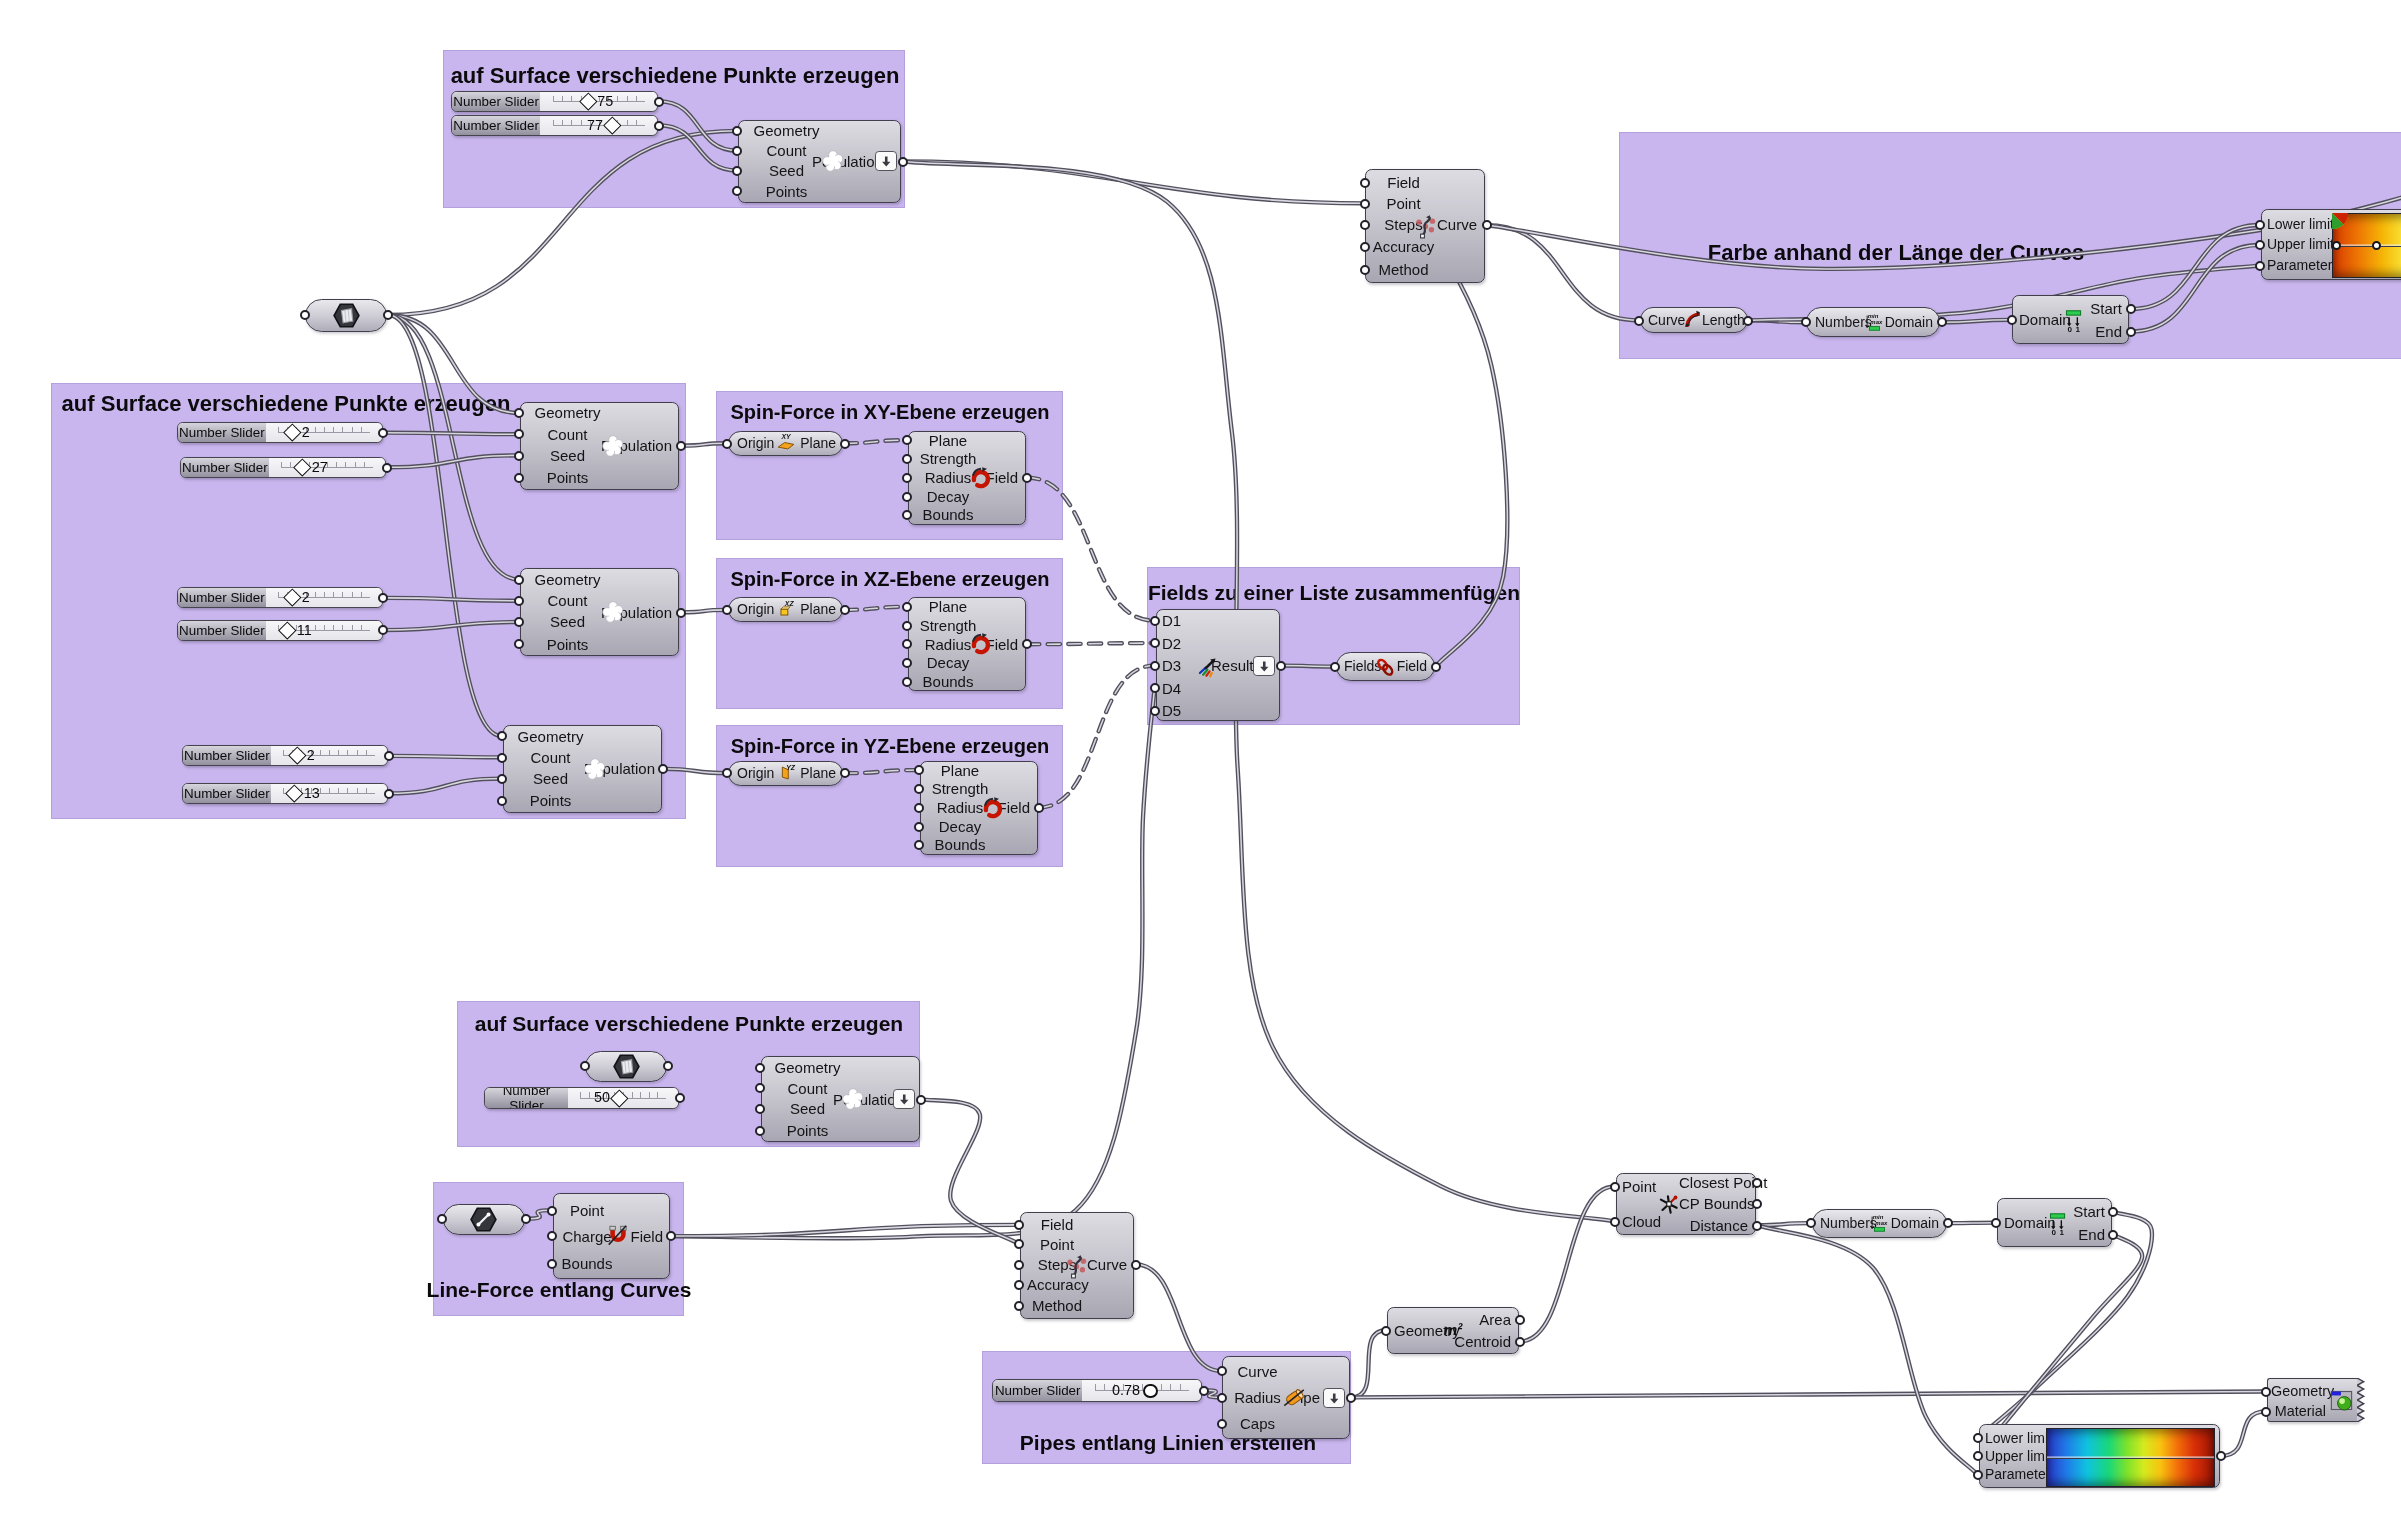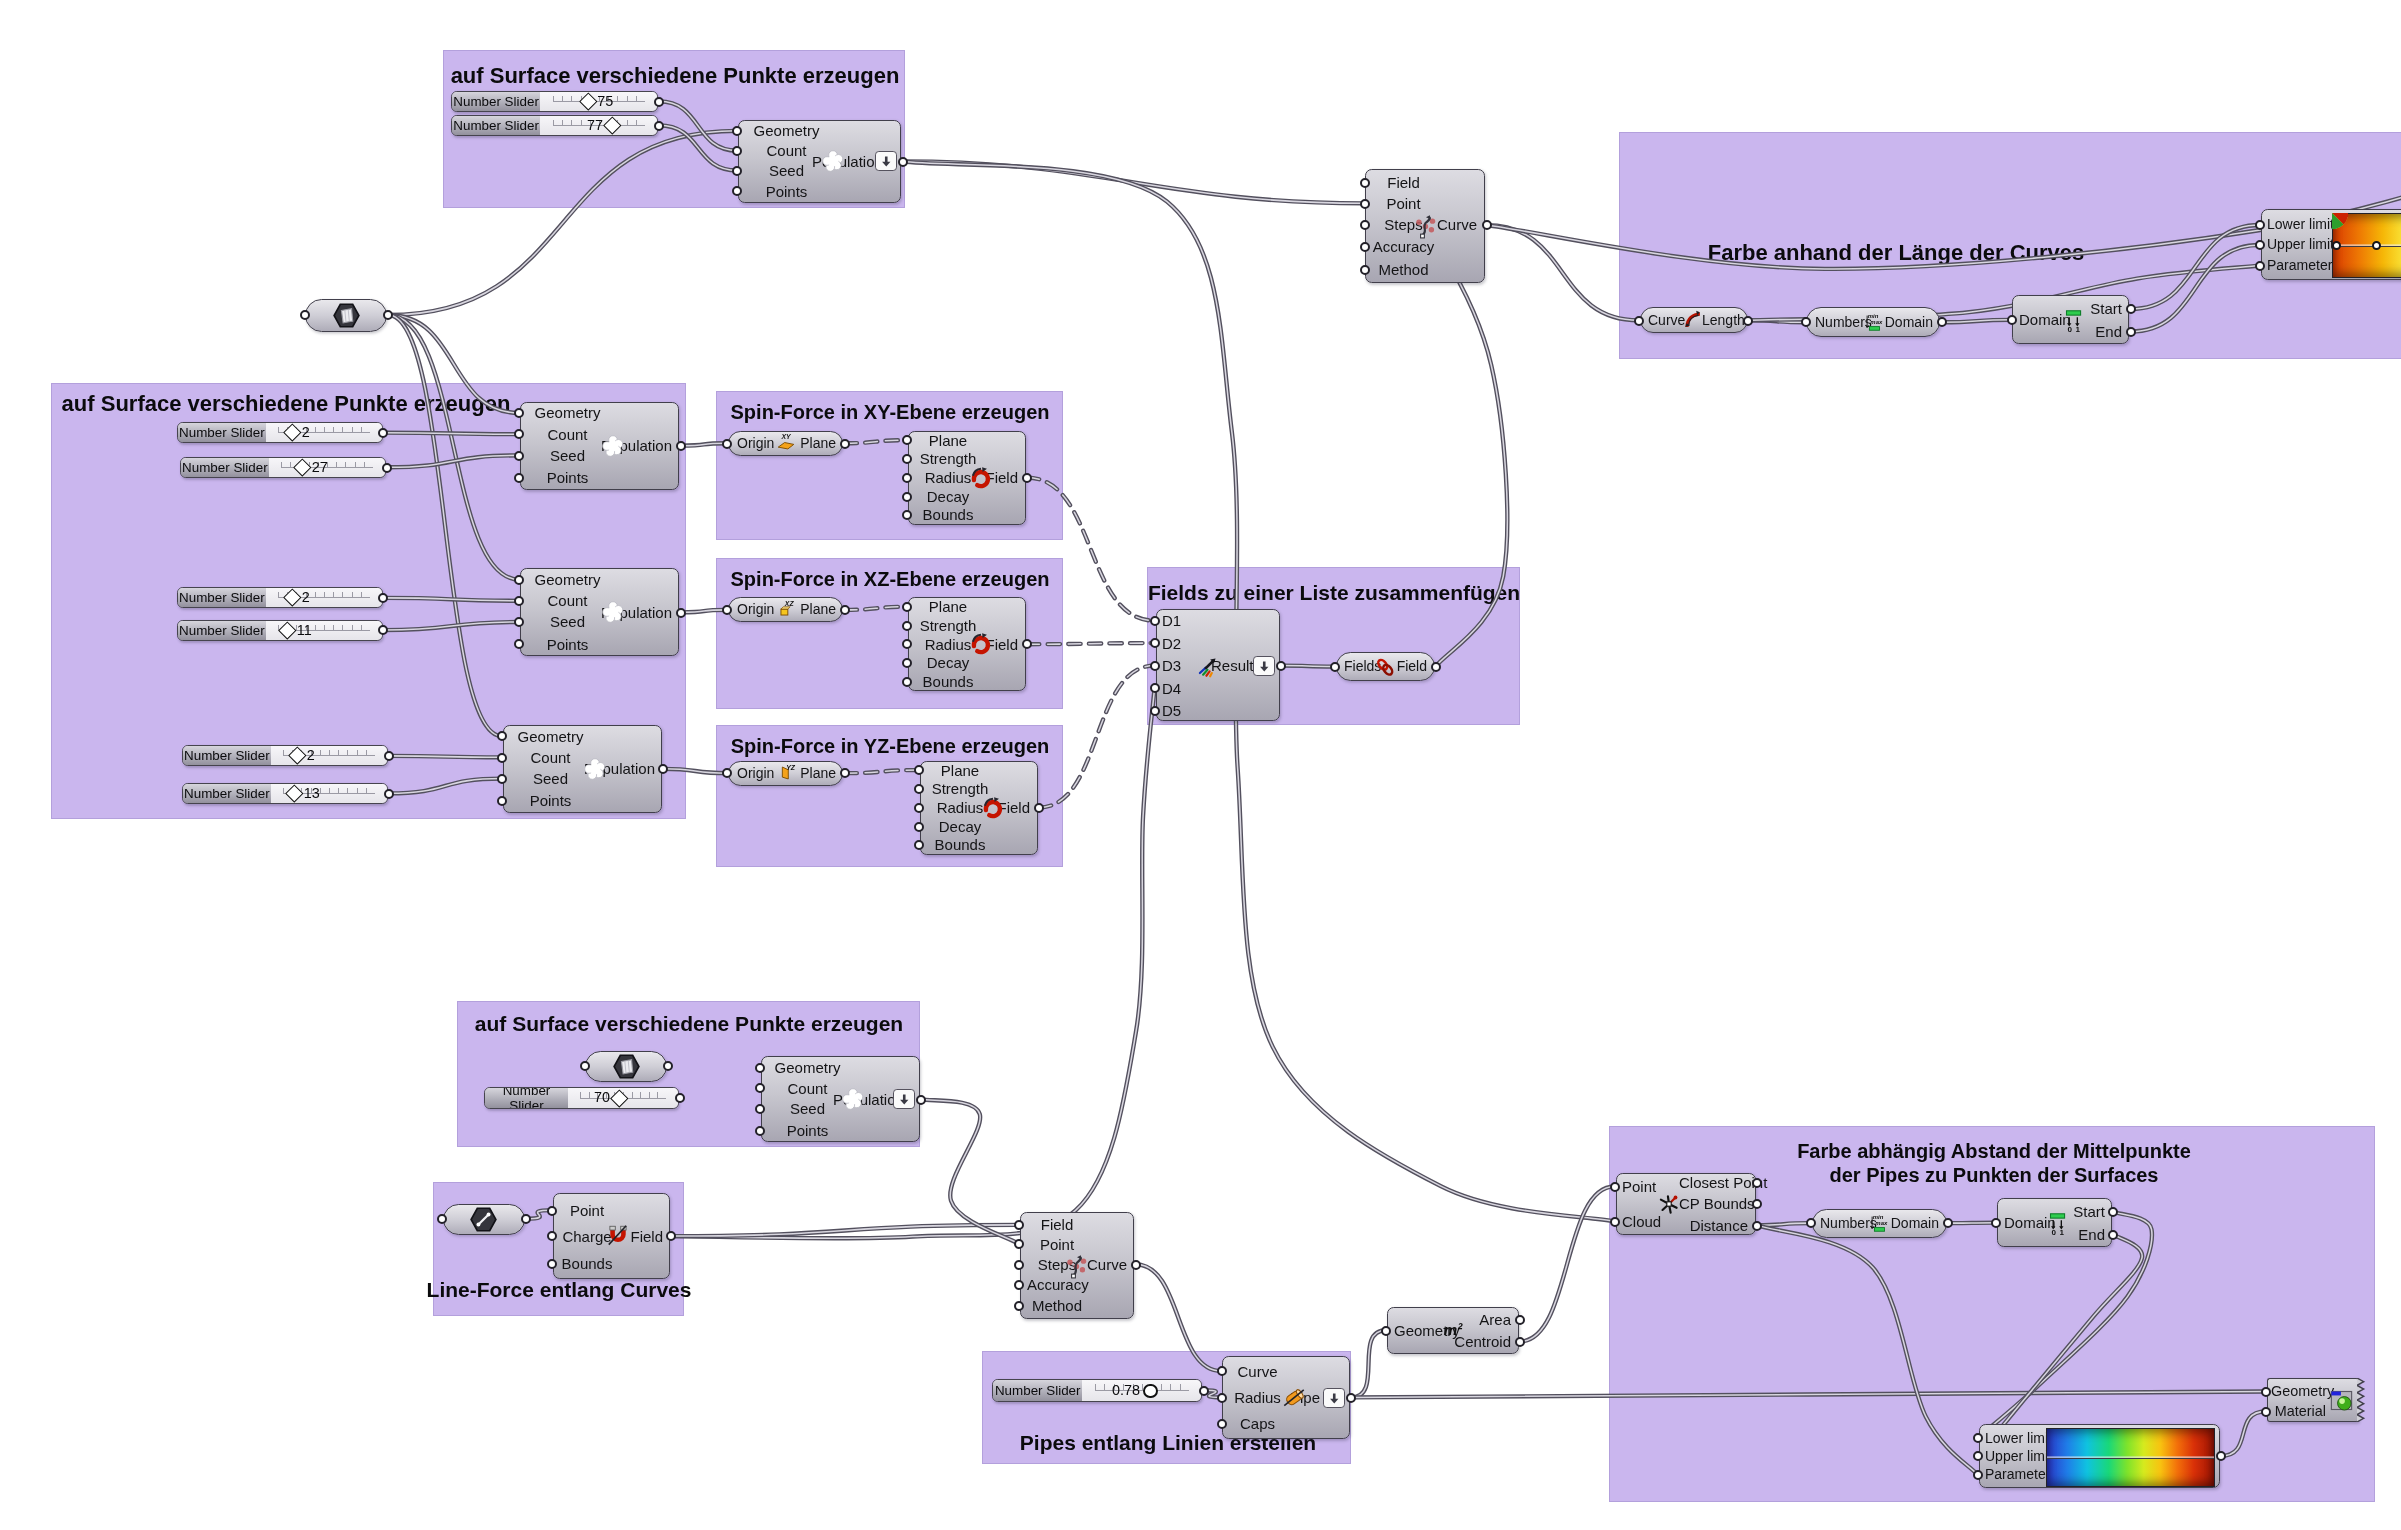--- a/index.html
+++ b/index.html
@@ -61,24 +61,20 @@
       <div class="group-title" style="font-size: 22px; left: 276px; top: 107px;">Farbe anhand der Länge der Curves</div>
     </div>
     <div class="group" style="left: 457px; top: 1001px; width: 463px; height: 146px;">
       <div class="group-title" style="font-size: 21px; left: 231px; top: 9.6px;">auf Surface verschiedene Punkte erzeugen</div>
     </div>
     <div class="group" style="left: 433px; top: 1182px; width: 251px; height: 134px;">
       <div class="group-title" style="font-size: 21px; left: 125px; top: 95px;">Line-Force entlang Curves</div>
     </div>
     <div class="group" style="left: 982px; top: 1351px; width: 369px; height: 113px;">
       <div class="group-title" style="font-size: 21px; left: 185px; top: 79px;">Pipes entlang Linien erstellen</div>
-    </div>
-    <div class="group" style="left: 1609px; top: 1126px; width: 766px; height: 376px;">
-      <div class="group-title" style="font-size: 20px; left: 384px; top: 12.5px;">Farbe abhängig Abstand der Mittelpunkte</div>
-      <div class="group-title" style="font-size: 20px; left: 384px; top: 37px;">der Pipes zu Punkten der Surfaces</div>
     </div>
     <svg id="wires" width="2653" height="1530" viewBox="0 0 5524 3186">
       <path d="M808,656 C1207.85,656 1135.15,272.36 1535,272.36" fill="none" stroke="#53505e" stroke-width="9" stroke-linecap="round"></path>
       <path d="M808,656 C1207.85,656 1135.15,272.36 1535,272.36" fill="none" stroke="#d8d6df" stroke-width="3.2" stroke-linecap="round"></path>
       <path d="M808,656 C958.15,656 930.85,859.92 1081,859.92" fill="none" stroke="#53505e" stroke-width="9" stroke-linecap="round"></path>
       <path d="M808,656 C958.15,656 930.85,859.92 1081,859.92" fill="none" stroke="#d8d6df" stroke-width="3.2" stroke-linecap="round"></path>
       <path d="M808,656 C958.15,656 930.85,1206.92 1081,1206.92" fill="none" stroke="#53505e" stroke-width="9" stroke-linecap="round"></path>
       <path d="M808,656 C958.15,656 930.85,1206.92 1081,1206.92" fill="none" stroke="#d8d6df" stroke-width="3.2" stroke-linecap="round"></path>
       <path d="M808,656 C938.35,656 914.65,1532.92 1045,1532.92" fill="none" stroke="#53505e" stroke-width="9" stroke-linecap="round"></path>
       <path d="M808,656 C938.35,656 914.65,1532.92 1045,1532.92" fill="none" stroke="#d8d6df" stroke-width="3.2" stroke-linecap="round"></path>
@@ -259,21 +255,21 @@
         <div class="dia" style="left: 17.3px;"></div>
         <div class="val" style="font-size: 14.4px; left: 33px;">13</div>
       </div>
     </div>
     <div class="grip" style="left: 384px; top: 789px;"></div>
     <div class="slider" style="left: 484px; top: 1087px; width: 195px; height: 22px;">
       <div class="lab" style="font-size: 13.4px;">Number Slider</div>
       <div class="zone">
         <div class="ticks"></div>
         <div class="dia" style="left: 45px;"></div>
-        <div class="val" style="font-size: 14.4px; right: 68px;">70</div>
+        <div class="val" style="font-size: 14.4px; right: 68px;">50</div>
       </div>
     </div>
     <div class="grip" style="left: 675px; top: 1093px;"></div>
     <div class="slider" style="left: 992px; top: 1379px; width: 210px; height: 23px;">
       <div class="lab" style="font-size: 13.4px;">Number Slider</div>
       <div class="zone">
         <div class="ticks"></div>
         <div class="rnd" style="left: 61px;"></div>
         <div class="val" style="font-size: 14.4px; right: 61px;">0.78</div>
       </div>

